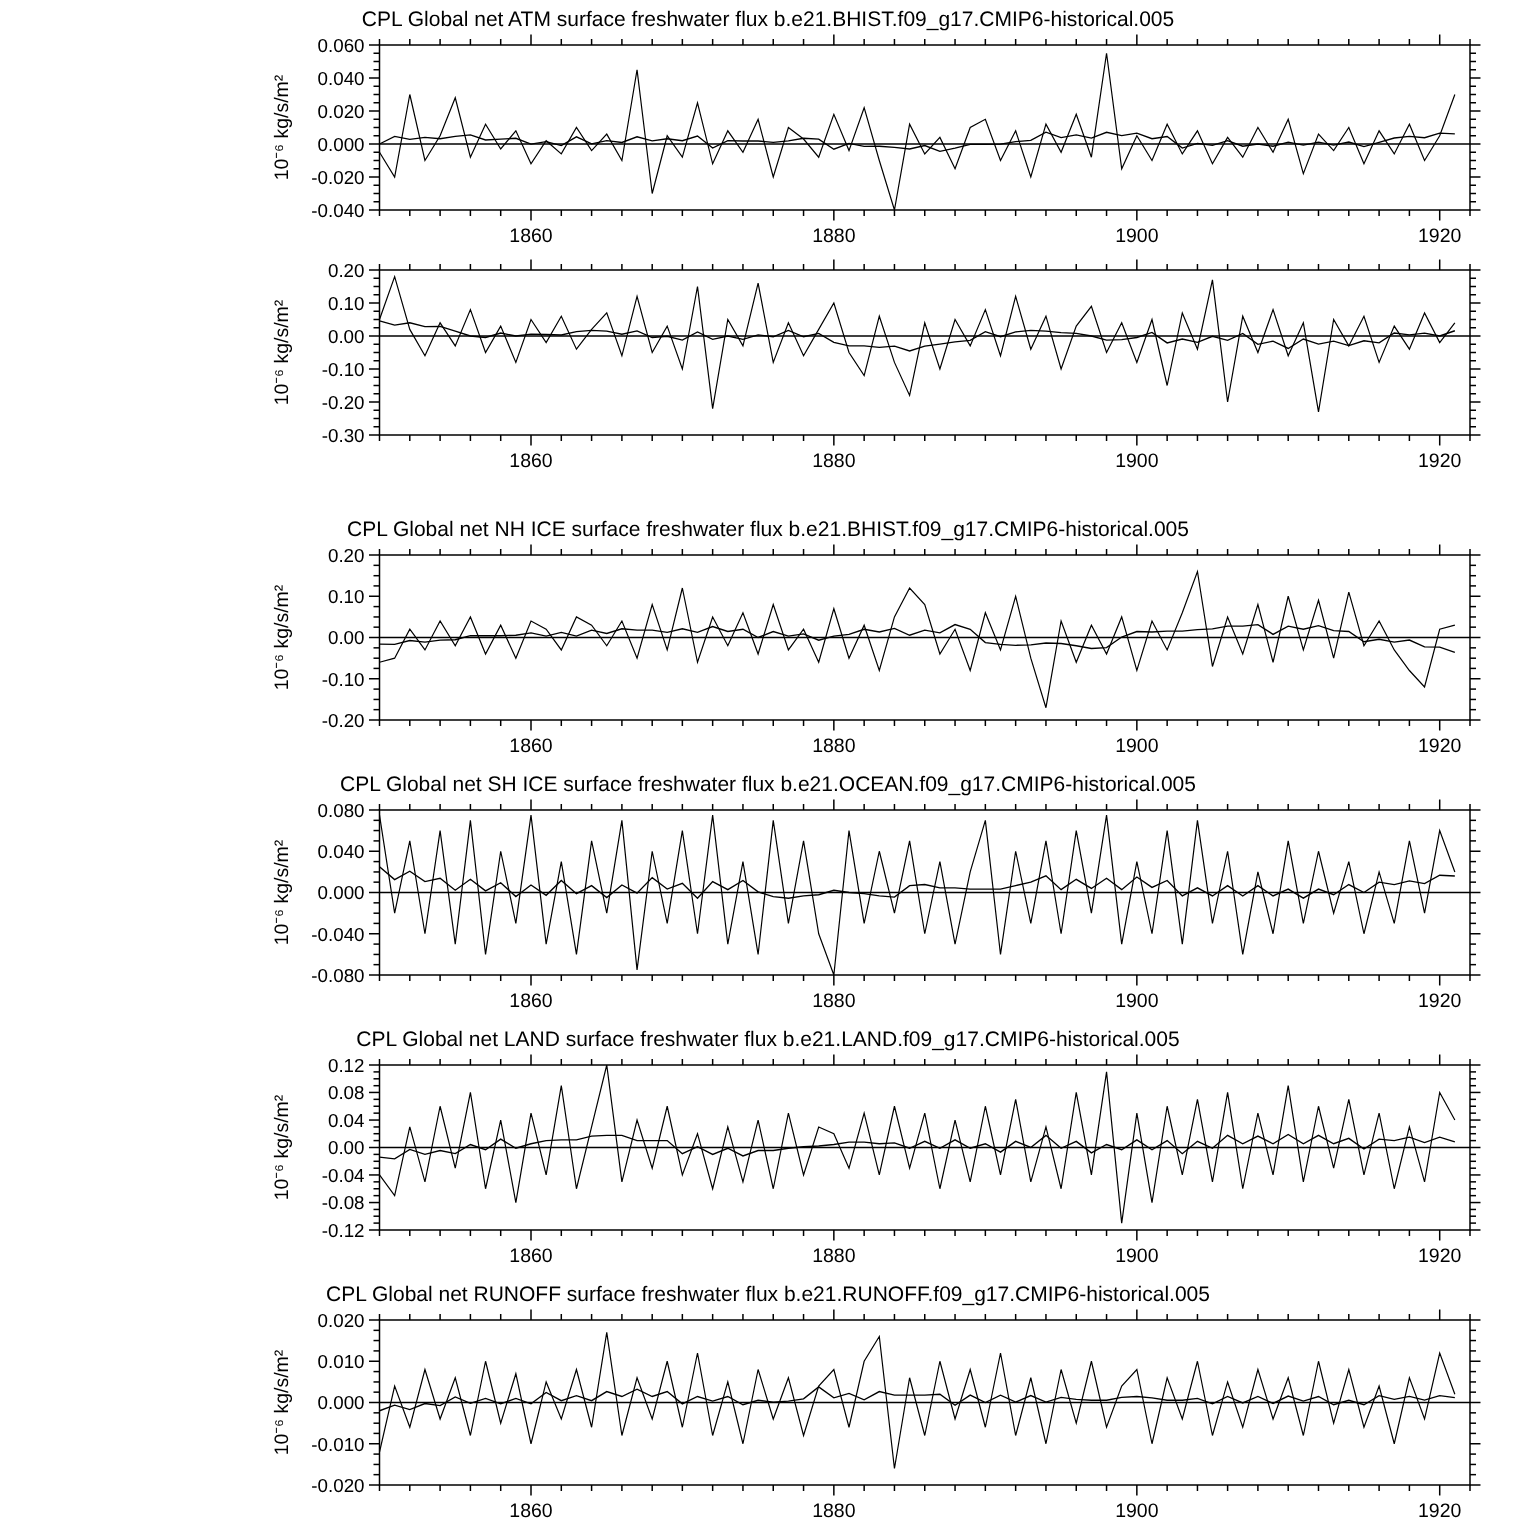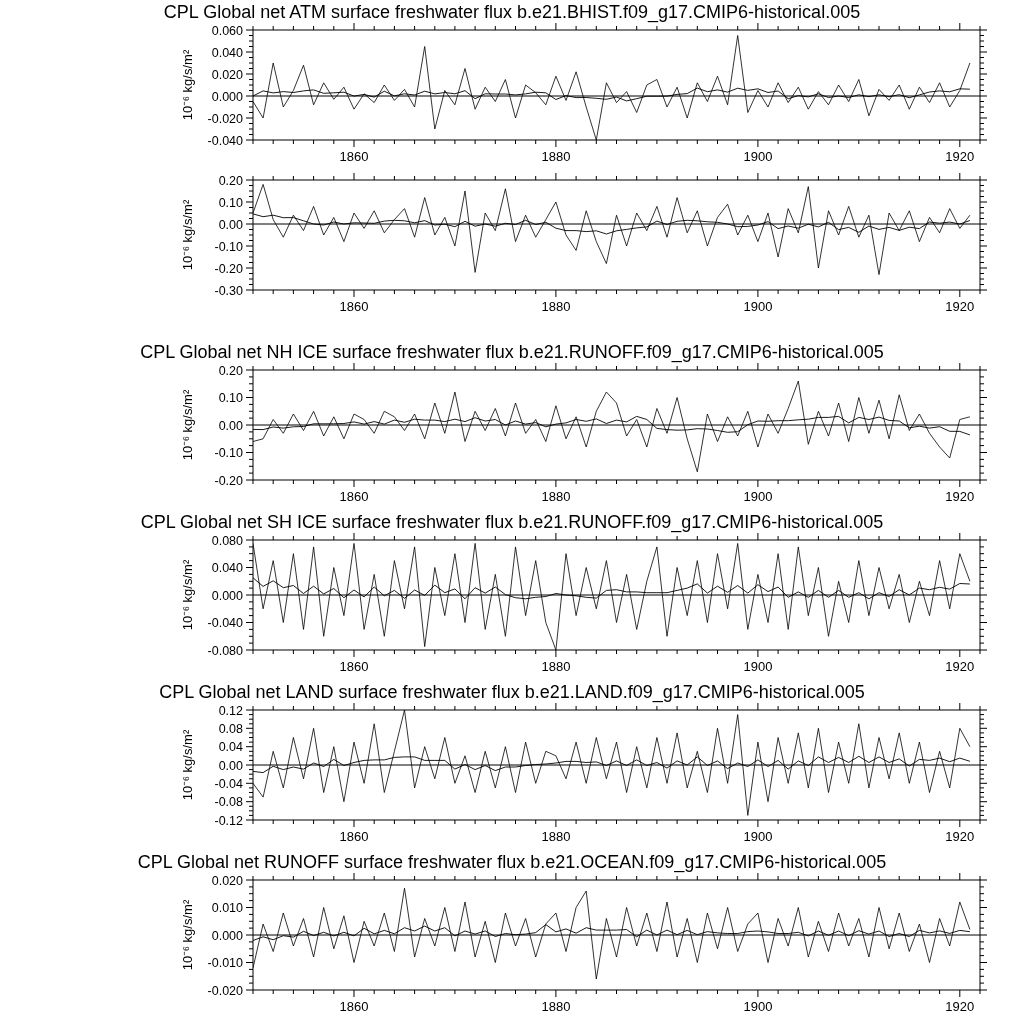--- a/index.html
+++ b/index.html
@@ -1,18 +1,18 @@
 <!DOCTYPE html>
 <html><head>
 <meta charset="utf-8">
 <style>
   html,body{margin:0;padding:0;background:#ffffff;width:1024px;height:1024px;overflow:hidden;}
   body{font-family:"Liberation Sans",sans-serif;color:#000;padding-top:2px;box-sizing:border-box;}
   .panel{height:170px;}
-  .chart-title{height:20px;line-height:20px;text-align:center;font-size:18px;white-space:nowrap;}
+  .chart-title{height:20px;line-height:20px;text-align:center;font-size:14px;white-space:nowrap;}
   svg{display:block;}
   svg text{font-family:"Liberation Sans",sans-serif;fill:#000;}
 </style>
 </head>
 <body>
 
 <div class="page">
 
   <section class="panel">
     <div class="chart-title">CPL Global net ATM surface freshwater flux b.e21.BHIST.f09_g17.CMIP6-historical.005</div>
@@ -291,21 +291,21 @@
         <text x="243" y="122.5" text-anchor="end" font-size="12.5">-0.30</text>
         <text x="192" y="63.0" text-anchor="middle" font-size="13" transform="rotate(-90 192 63.0)">10⁻⁶ kg/s/m²</text>
         <line x1="253" y1="52.0" x2="980" y2="52.0" stroke="#000000" stroke-width="1"></line>
         <polyline points="253.0,41.0 263.1,12.4 273.2,47.6 283.3,65.2 293.4,43.2 303.5,58.6 313.6,34.4 323.7,63.0 333.8,45.4 343.9,69.6 354.0,41.0 364.1,56.4 374.2,38.8 384.3,60.8 394.4,47.6 404.5,36.6 414.6,65.2 424.7,25.6 434.8,63.0 444.8,45.4 454.9,74.0 465.0,19.0 475.1,100.4 485.2,41.0 495.3,58.6 505.4,16.8 515.5,69.6 525.6,43.2 535.7,65.2 545.8,47.6 555.9,30.0 566.0,63.0 576.1,78.4 586.2,38.8 596.3,69.6 606.4,91.6 616.5,43.2 626.6,74.0 636.7,41.0 646.8,58.6 656.9,34.4 667.0,65.2 677.1,25.6 687.2,60.8 697.3,38.8 707.4,74.0 717.5,45.4 727.6,32.2 737.7,63.0 747.8,43.2 757.9,69.6 768.0,41.0 778.1,85.0 788.2,36.6 798.3,60.8 808.3,14.6 818.4,96.0 828.5,38.8 838.6,63.0 848.7,34.4 858.8,65.2 868.9,43.2 879.0,102.6 889.1,41.0 899.2,58.6 909.3,38.8 919.4,69.6 929.5,45.4 939.6,60.8 949.7,36.6 959.8,56.4 969.9,43.2" fill="none" stroke="#000000" stroke-width="0.8" clip-path="url(#clip1)"></polyline>
         <polyline points="253.0,41.9 263.1,44.7 273.2,43.2 283.3,45.7 293.4,45.6 303.5,48.8 313.6,52.0 323.7,53.0 333.8,50.0 343.9,52.0 354.0,50.8 364.1,51.0 374.2,51.3 384.3,49.1 394.4,48.3 404.5,48.8 414.6,50.8 424.7,48.6 434.8,53.0 444.8,52.2 454.9,54.7 465.0,49.3 475.1,54.2 485.2,52.0 495.3,54.2 505.4,51.3 515.5,52.5 525.6,48.3 535.7,52.5 545.8,50.3 555.9,56.2 566.0,58.6 576.1,58.6 586.2,59.6 596.3,58.8 606.4,62.0 616.5,58.8 626.6,57.4 636.7,55.9 646.8,54.9 656.9,49.1 667.0,52.5 677.1,49.3 687.2,48.3 697.3,48.8 707.4,49.8 717.5,50.3 727.6,52.0 737.7,54.7 747.8,54.4 757.9,53.0 768.0,49.6 778.1,56.6 788.2,54.0 798.3,56.2 808.3,52.2 818.4,54.9 828.5,50.3 838.6,57.6 848.7,55.4 858.8,60.3 868.9,54.0 879.0,57.4 889.1,55.4 899.2,58.4 909.3,55.2 919.4,56.6 929.5,50.0 939.6,51.2 949.7,50.1 959.8,52.0 969.9,48.5" fill="none" stroke="#000000" stroke-width="0.9" clip-path="url(#clip1)"></polyline>
         <rect x="253" y="8" width="727" height="110" fill="none" stroke="#000000" stroke-width="1"></rect>
       </svg>
   </section>
 
   <section class="panel">
-    <div class="chart-title">CPL Global net NH ICE surface freshwater flux b.e21.RUNOFF.f09_g17.CMIP6-historical.005</div>
+    <div class="chart-title">CPL Global net NH ICE surface freshwater flux b.e21.BHIST.f09_g17.CMIP6-historical.005</div>
     <svg class="plot" width="1024" height="150" viewBox="0 0 1024 150">
         <defs>
           <clipPath id="clip2">
             <rect x="253" y="8" width="727" height="110"></rect>
           </clipPath>
         </defs>
         <line x1="253.0" y1="118" x2="253.0" y2="122" stroke="#000000" stroke-width="1"></line>
         <line x1="253.0" y1="8" x2="253.0" y2="4" stroke="#000000" stroke-width="1"></line>
         <line x1="273.2" y1="118" x2="273.2" y2="122" stroke="#000000" stroke-width="1"></line>
         <line x1="273.2" y1="8" x2="273.2" y2="4" stroke="#000000" stroke-width="1"></line>
@@ -424,21 +424,21 @@
         <text x="243" y="122.5" text-anchor="end" font-size="12.5">-0.20</text>
         <text x="192" y="63.0" text-anchor="middle" font-size="13" transform="rotate(-90 192 63.0)">10⁻⁶ kg/s/m²</text>
         <line x1="253" y1="63.0" x2="980" y2="63.0" stroke="#000000" stroke-width="1"></line>
         <polyline points="253.0,79.5 263.1,76.8 273.2,57.5 283.3,71.3 293.4,52.0 303.5,68.5 313.6,49.3 323.7,74.0 333.8,54.8 343.9,76.8 354.0,52.0 364.1,57.5 374.2,71.3 384.3,49.3 394.4,54.8 404.5,68.5 414.6,52.0 424.7,76.8 434.8,41.0 444.8,71.3 454.9,30.0 465.0,79.5 475.1,49.3 485.2,68.5 495.3,46.5 505.4,74.0 515.5,41.0 525.6,71.3 535.7,57.5 545.8,79.5 555.9,43.8 566.0,76.8 576.1,54.8 586.2,85.0 596.3,49.3 606.4,30.0 616.5,41.0 626.6,74.0 636.7,57.5 646.8,85.0 656.9,46.5 667.0,71.3 677.1,35.5 687.2,76.8 697.3,109.8 707.4,52.0 717.5,79.5 727.6,54.8 737.7,74.0 747.8,49.3 757.9,85.0 768.0,52.0 778.1,71.3 788.2,46.5 798.3,19.0 808.3,82.3 818.4,49.3 828.5,74.0 838.6,41.0 848.7,79.5 858.8,35.5 868.9,71.3 879.0,38.2 889.1,76.8 899.2,32.8 909.3,68.5 919.4,52.0 929.5,71.3 939.6,85.0 949.7,96.0 959.8,57.5 969.9,54.8" fill="none" stroke="#000000" stroke-width="0.8" clip-path="url(#clip2)"></polyline>
         <polyline points="253.0,67.4 263.1,67.6 273.2,65.0 283.3,66.1 293.4,64.8 303.5,64.5 313.6,61.8 323.7,61.8 333.8,61.8 343.9,61.5 354.0,59.9 364.1,62.1 374.2,59.6 384.3,62.1 394.4,58.1 404.5,60.3 414.6,57.2 424.7,58.1 434.8,58.1 444.8,59.6 454.9,57.2 465.0,59.6 475.1,55.7 485.2,59.0 495.3,57.5 505.4,63.0 515.5,59.0 525.6,62.1 535.7,60.6 545.8,64.8 555.9,62.1 566.0,60.9 576.1,57.5 586.2,59.3 596.3,56.9 606.4,61.5 616.5,58.1 626.6,59.9 636.7,54.4 646.8,57.5 656.9,66.4 667.0,67.6 677.1,68.2 687.2,67.9 697.3,66.7 707.4,67.0 717.5,68.5 727.6,70.3 737.7,69.7 747.8,62.7 757.9,59.0 768.0,59.3 778.1,58.7 788.2,58.7 798.3,57.8 808.3,57.2 818.4,55.4 828.5,55.4 838.6,54.4 848.7,60.9 858.8,55.4 868.9,57.5 879.0,55.1 889.1,58.4 899.2,59.0 909.3,65.8 919.4,64.2 929.5,66.1 939.6,64.7 949.7,69.3 959.8,69.4 969.9,72.9" fill="none" stroke="#000000" stroke-width="0.9" clip-path="url(#clip2)"></polyline>
         <rect x="253" y="8" width="727" height="110" fill="none" stroke="#000000" stroke-width="1"></rect>
       </svg>
   </section>
 
   <section class="panel">
-    <div class="chart-title">CPL Global net SH ICE surface freshwater flux b.e21.RUNOFF.f09_g17.CMIP6-historical.005</div>
+    <div class="chart-title">CPL Global net SH ICE surface freshwater flux b.e21.OCEAN.f09_g17.CMIP6-historical.005</div>
     <svg class="plot" width="1024" height="150" viewBox="0 0 1024 150">
         <defs>
           <clipPath id="clip3">
             <rect x="253" y="8" width="727" height="110"></rect>
           </clipPath>
         </defs>
         <line x1="253.0" y1="118" x2="253.0" y2="122" stroke="#000000" stroke-width="1"></line>
         <line x1="253.0" y1="8" x2="253.0" y2="4" stroke="#000000" stroke-width="1"></line>
         <line x1="273.2" y1="118" x2="273.2" y2="122" stroke="#000000" stroke-width="1"></line>
         <line x1="273.2" y1="8" x2="273.2" y2="4" stroke="#000000" stroke-width="1"></line>
@@ -708,21 +708,21 @@
         <text x="243" y="122.5" text-anchor="end" font-size="12.5">-0.12</text>
         <text x="192" y="63.0" text-anchor="middle" font-size="13" transform="rotate(-90 192 63.0)">10⁻⁶ kg/s/m²</text>
         <line x1="253" y1="63.0" x2="980" y2="63.0" stroke="#000000" stroke-width="1"></line>
         <polyline points="253.0,81.3 263.1,95.1 273.2,49.3 283.3,85.9 293.4,35.5 303.5,76.8 313.6,26.3 323.7,90.5 333.8,44.7 343.9,99.7 354.0,40.1 364.1,81.3 374.2,21.8 384.3,90.5 394.4,49.3 404.5,8.0 414.6,85.9 424.7,44.7 434.8,76.8 444.8,35.5 454.9,81.3 465.0,53.8 475.1,90.5 485.2,49.3 495.3,85.9 505.4,44.7 515.5,90.5 525.6,40.1 535.7,81.3 545.8,49.3 555.9,53.8 566.0,76.8 576.1,40.1 586.2,81.3 596.3,35.5 606.4,76.8 616.5,40.1 626.6,90.5 636.7,44.7 646.8,85.9 656.9,35.5 667.0,81.3 677.1,30.9 687.2,85.9 697.3,49.3 707.4,90.5 717.5,26.3 727.6,81.3 737.7,12.6 747.8,113.4 757.9,40.1 768.0,99.7 778.1,35.5 788.2,81.3 798.3,30.9 808.3,85.9 818.4,26.3 828.5,90.5 838.6,40.1 848.7,81.3 858.8,21.8 868.9,85.9 879.0,35.5 889.1,76.8 899.2,30.9 909.3,81.3 919.4,40.1 929.5,90.5 939.6,49.3 949.7,85.9 959.8,26.3 969.9,44.7" fill="none" stroke="#000000" stroke-width="0.8" clip-path="url(#clip4)"></polyline>
         <polyline points="253.0,69.4 263.1,70.6 273.2,64.3 283.3,67.6 293.4,65.0 303.5,67.1 313.6,61.0 323.7,64.5 333.8,57.4 343.9,63.5 354.0,60.5 364.1,58.4 374.2,57.9 384.3,57.9 394.4,55.4 404.5,54.9 414.6,54.9 424.7,58.4 434.8,58.4 444.8,58.4 454.9,67.1 465.0,62.5 475.1,67.6 485.2,63.5 495.3,68.6 505.4,65.0 515.5,65.0 525.6,63.5 535.7,62.5 545.8,62.0 555.9,61.0 566.0,59.4 576.1,59.4 586.2,60.5 596.3,59.9 606.4,63.5 616.5,58.9 626.6,63.5 636.7,57.9 646.8,63.5 656.9,60.5 667.0,66.1 677.1,58.9 687.2,63.0 697.3,54.9 707.4,63.5 717.5,58.9 727.6,66.6 737.7,61.0 747.8,64.5 757.9,57.9 768.0,64.5 778.1,58.4 788.2,67.1 798.3,58.9 808.3,63.5 818.4,54.9 828.5,60.5 838.6,55.4 848.7,60.5 858.8,54.3 868.9,60.5 879.0,54.9 889.1,60.5 899.2,56.9 909.3,64.0 919.4,57.4 929.5,58.4 939.6,56.1 949.7,59.7 959.8,56.1 969.9,59.3" fill="none" stroke="#000000" stroke-width="0.9" clip-path="url(#clip4)"></polyline>
         <rect x="253" y="8" width="727" height="110" fill="none" stroke="#000000" stroke-width="1"></rect>
       </svg>
   </section>
 
   <section class="panel">
-    <div class="chart-title">CPL Global net RUNOFF surface freshwater flux b.e21.OCEAN.f09_g17.CMIP6-historical.005</div>
+    <div class="chart-title">CPL Global net RUNOFF surface freshwater flux b.e21.RUNOFF.f09_g17.CMIP6-historical.005</div>
     <svg class="plot" width="1024" height="150" viewBox="0 0 1024 150">
         <defs>
           <clipPath id="clip5">
             <rect x="253" y="8" width="727" height="110"></rect>
           </clipPath>
         </defs>
         <line x1="253.0" y1="118" x2="253.0" y2="122" stroke="#000000" stroke-width="1"></line>
         <line x1="253.0" y1="8" x2="253.0" y2="4" stroke="#000000" stroke-width="1"></line>
         <line x1="273.2" y1="118" x2="273.2" y2="122" stroke="#000000" stroke-width="1"></line>
         <line x1="273.2" y1="8" x2="273.2" y2="4" stroke="#000000" stroke-width="1"></line>

